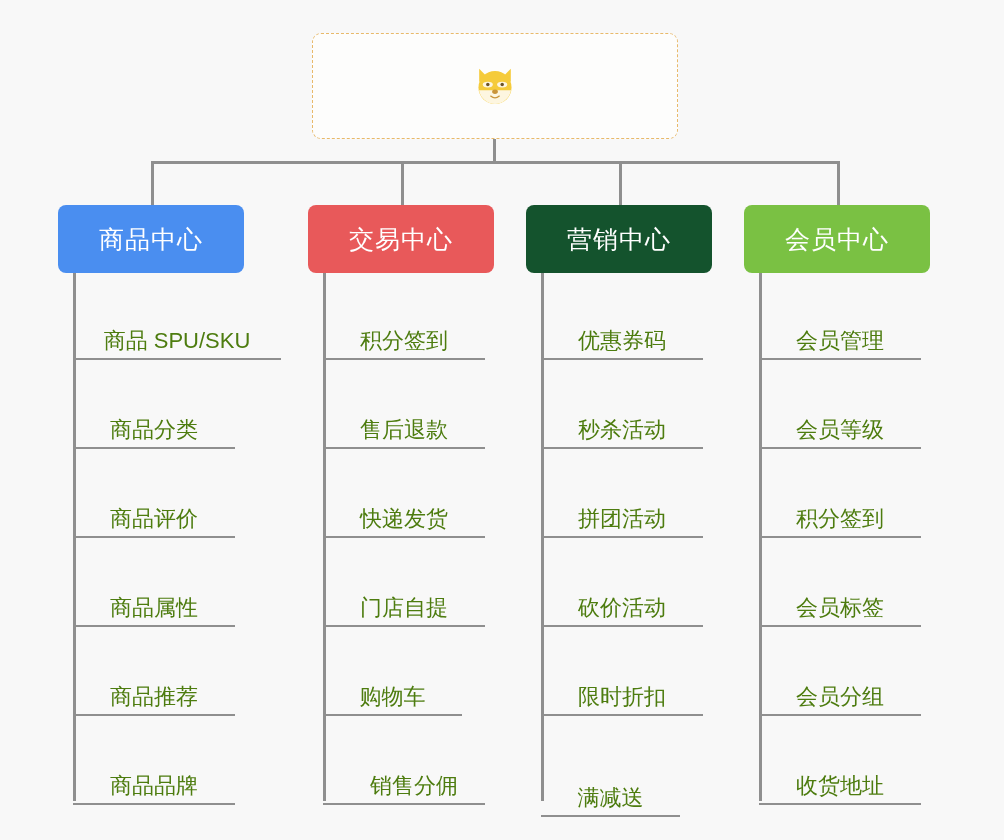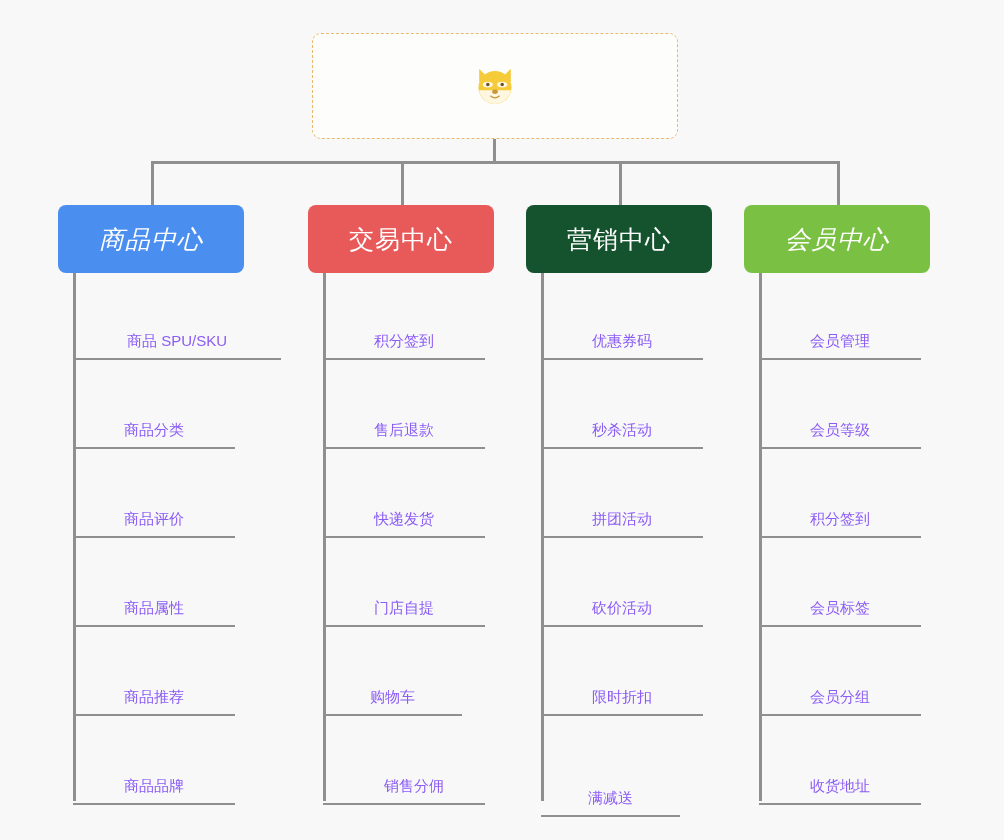--- a/index.html
+++ b/index.html
@@ -96,22 +96,22 @@
     left: 15px;
     box-sizing: border-box;
     border-bottom: 2px solid #8f8f8f;
     height: 48px;
     display: flex;
     align-items: flex-end;
     justify-content: center;
     padding: 0 16px 2px 16px;
   }
   .leaf-label {
-    color: #8b5cf6;
-    font-size: 15px;
+    color: #4d7c0f;
+    font-size: 22px;
     line-height: 30px;
     white-space: nowrap;
   }
 </style>
 </head>
 <body>
 
 <div id="mindmap">
 
   <div class="root-node">
@@ -134,21 +134,21 @@
   <div class="conn conn-v" style="left:493px; top:139px; height:24px;"></div>
 
   <div class="conn conn-h" style="left:151px; top:161px; width:688px;"></div>
 
   <div class="conn conn-v" style="left:151px; top:161px; height:46px;"></div>
   <div class="conn conn-v" style="left:401px; top:161px; height:46px;"></div>
   <div class="conn conn-v" style="left:619px; top:161px; height:46px;"></div>
   <div class="conn conn-v" style="left:837px; top:161px; height:46px;"></div>
 
   <div class="branch" style="left:58px; width:230px;">
-    <div class="branch-header" style="width:186px; background:#4a8ef0;font-style:italic;">
+    <div class="branch-header" style="width:186px; background:#4a8ef0;">
       <span>商品中心</span>
     </div>
     <div class="branch-spine" style="height:528px;"></div>
     <div class="leaf" style="top:107px;  width:208px;">
       <span class="leaf-label">商品 SPU/SKU</span>
     </div>
     <div class="leaf" style="top:196px; width:162px;">
       <span class="leaf-label">商品分类</span>
     </div>
     <div class="leaf" style="top:285px; width:162px;">
@@ -209,21 +209,21 @@
     </div>
     <div class="leaf" style="top:463px; width:162px;">
       <span class="leaf-label">限时折扣</span>
     </div>
     <div class="leaf" style="top:564px; width:139px;text-align:right;">
       <span class="leaf-label">满减送</span>
     </div>
   </div>
 
   <div class="branch" style="left:744px; width:200px;">
-    <div class="branch-header" style="width:186px; background:#7ac143;font-style:italic;">
+    <div class="branch-header" style="width:186px; background:#7ac143;">
       <span>会员中心</span>
     </div>
     <div class="branch-spine" style="height:528px;"></div>
     <div class="leaf" style="top:107px; width:162px;justify-content:center;">
       <span class="leaf-label">会员管理</span>
     </div>
     <div class="leaf" style="top:196px; width:162px;">
       <span class="leaf-label">会员等级</span>
     </div>
     <div class="leaf" style="top:285px; width:162px;">

